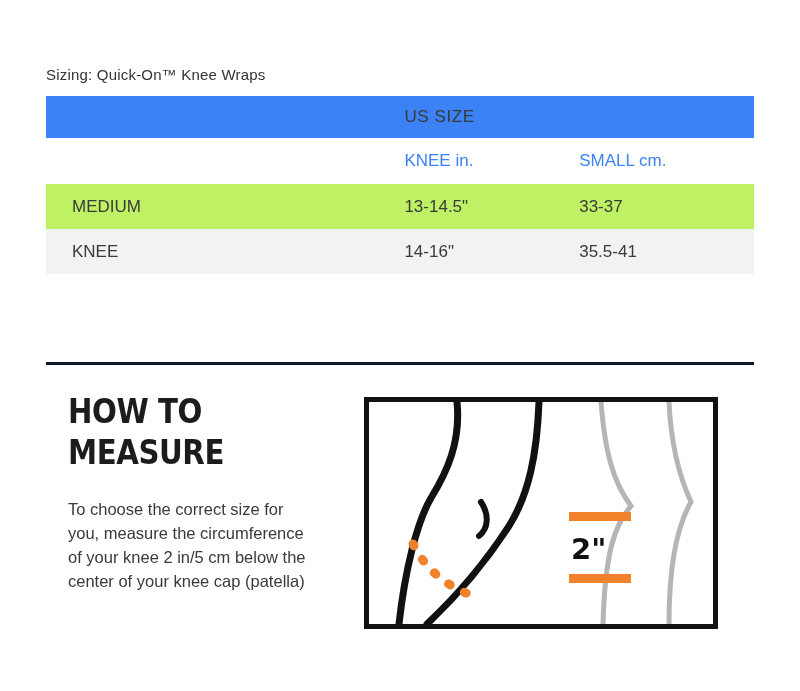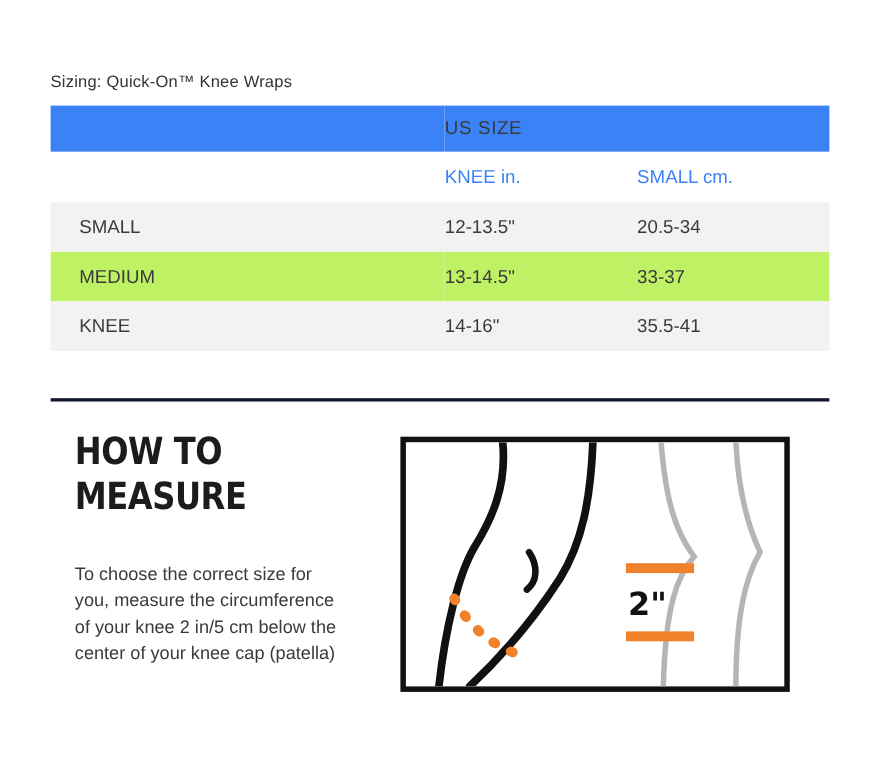--- a/index.html
+++ b/index.html
@@ -110,21 +110,21 @@
     font-size: 34px;
     line-height: 1.22;
     letter-spacing: -0.5px;
     color: #1c1c1c;
     text-transform: uppercase;
     transform: scaleX(0.86);
     transform-origin: left top;
   }
 
   .howto-body {
-    margin-top: 37px;
+    margin-top: 24px;
     font-size: 16.5px;
     line-height: 1.45;
     color: #3a3a3a;
     width: 250px;
   }
 
   .diagram {
     position: absolute;
     left: 318px;
     top: 32px;
@@ -173,25 +173,20 @@
       <tr class="row-usizes">
         <td class="c1"></td>
         <td class="c2 us-size-label" colspan="2">US SIZE</td>
       </tr>
       <tr class="row-subhead">
         <td class="c1"></td>
         <td class="c2">KNEE in.</td>
         <td class="c3">SMALL cm.</td>
       </tr>
 
-      <tr class="data-row shaded">
-        <td class="c1">SMALL</td>
-        <td class="c2">12-13.5"</td>
-        <td class="c3">20.5-34</td>
-      </tr>
       <tr class="data-row plain">
         <td class="c1">MEDIUM</td>
         <td class="c2">13-14.5"</td>
         <td class="c3">33-37</td>
       </tr>
       <tr class="data-row shaded">
         <td class="c1">KNEE</td>
         <td class="c2">14-16"</td>
         <td class="c3">35.5-41</td>
       </tr>

